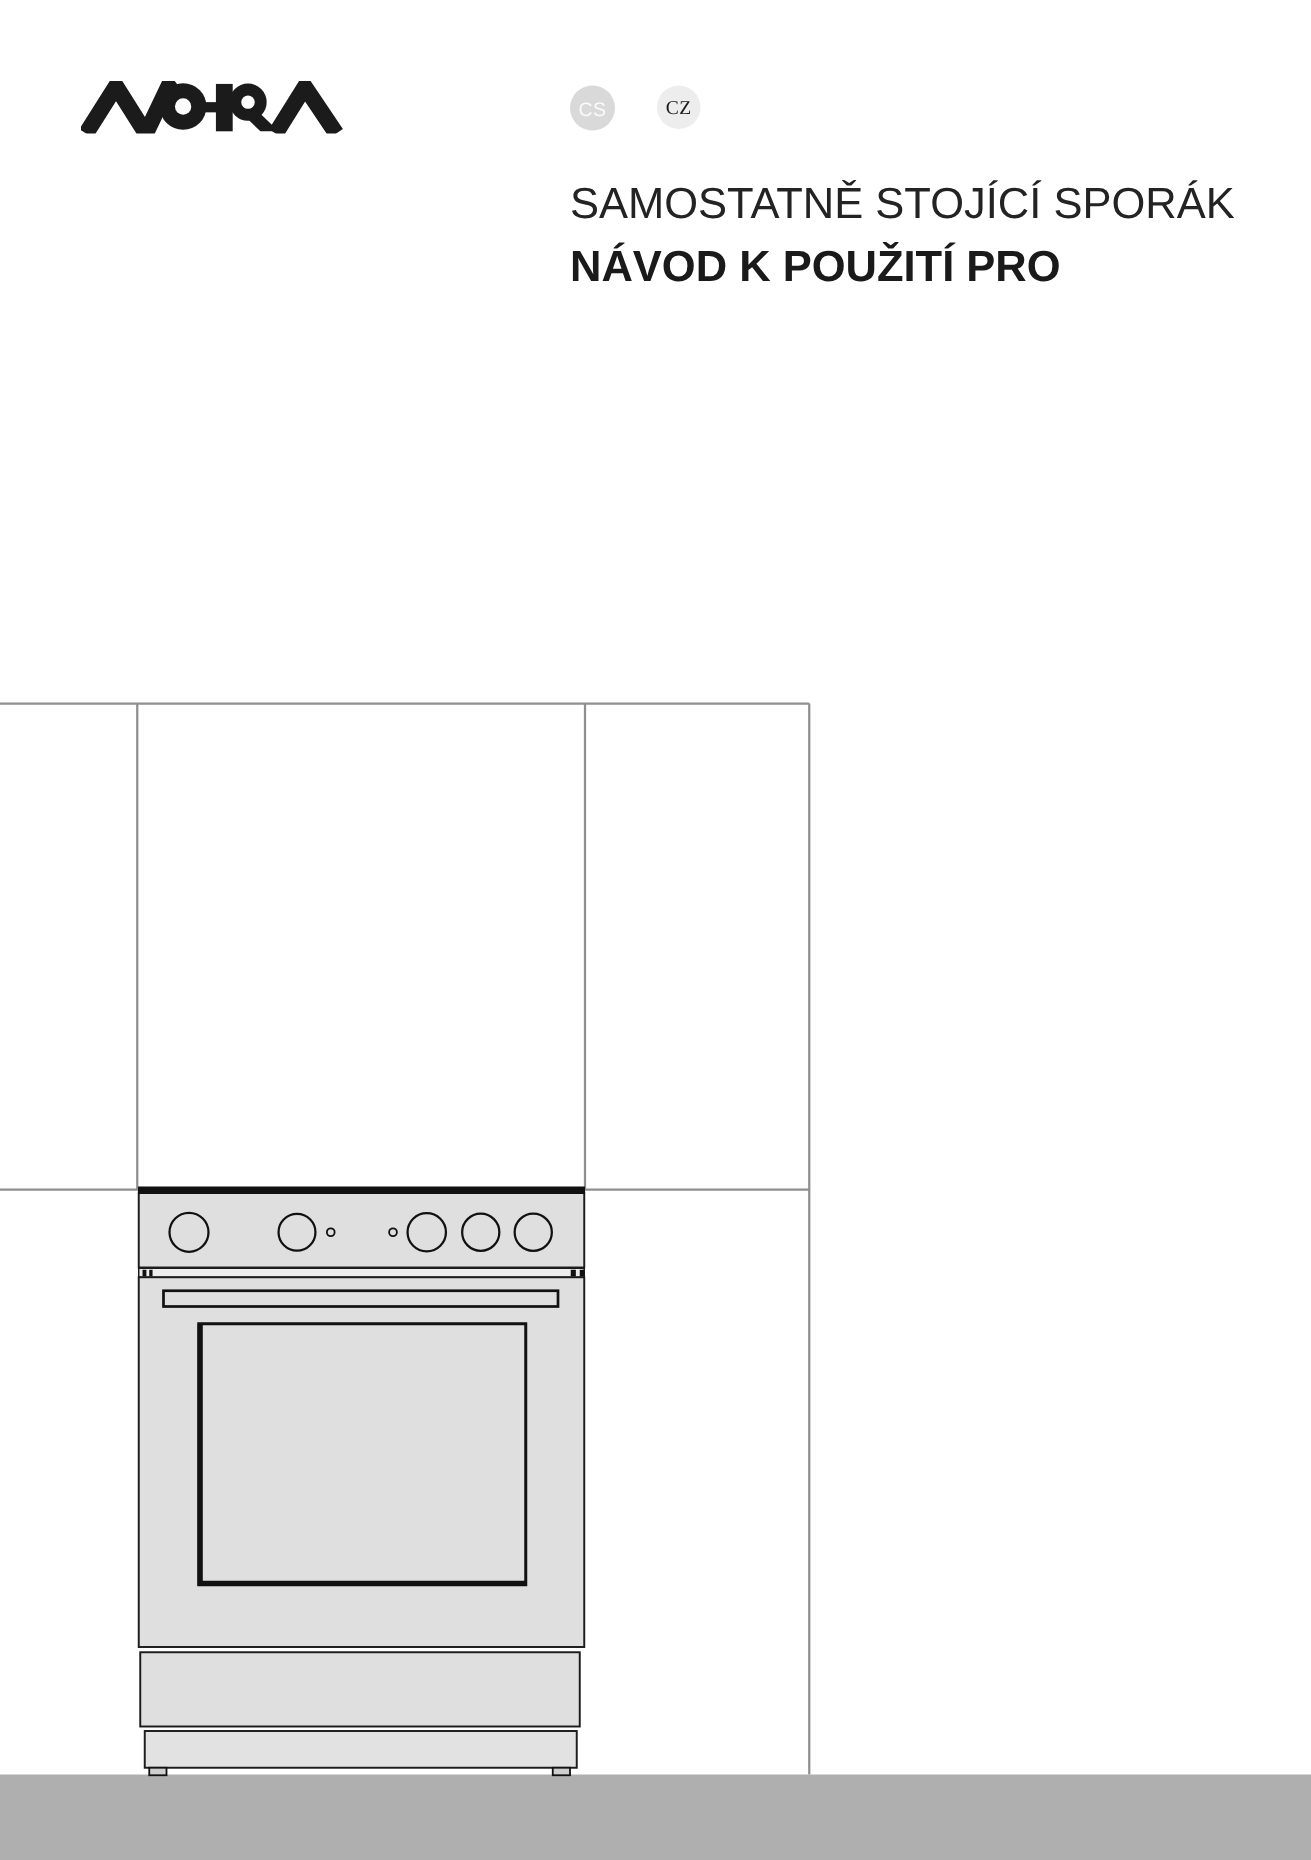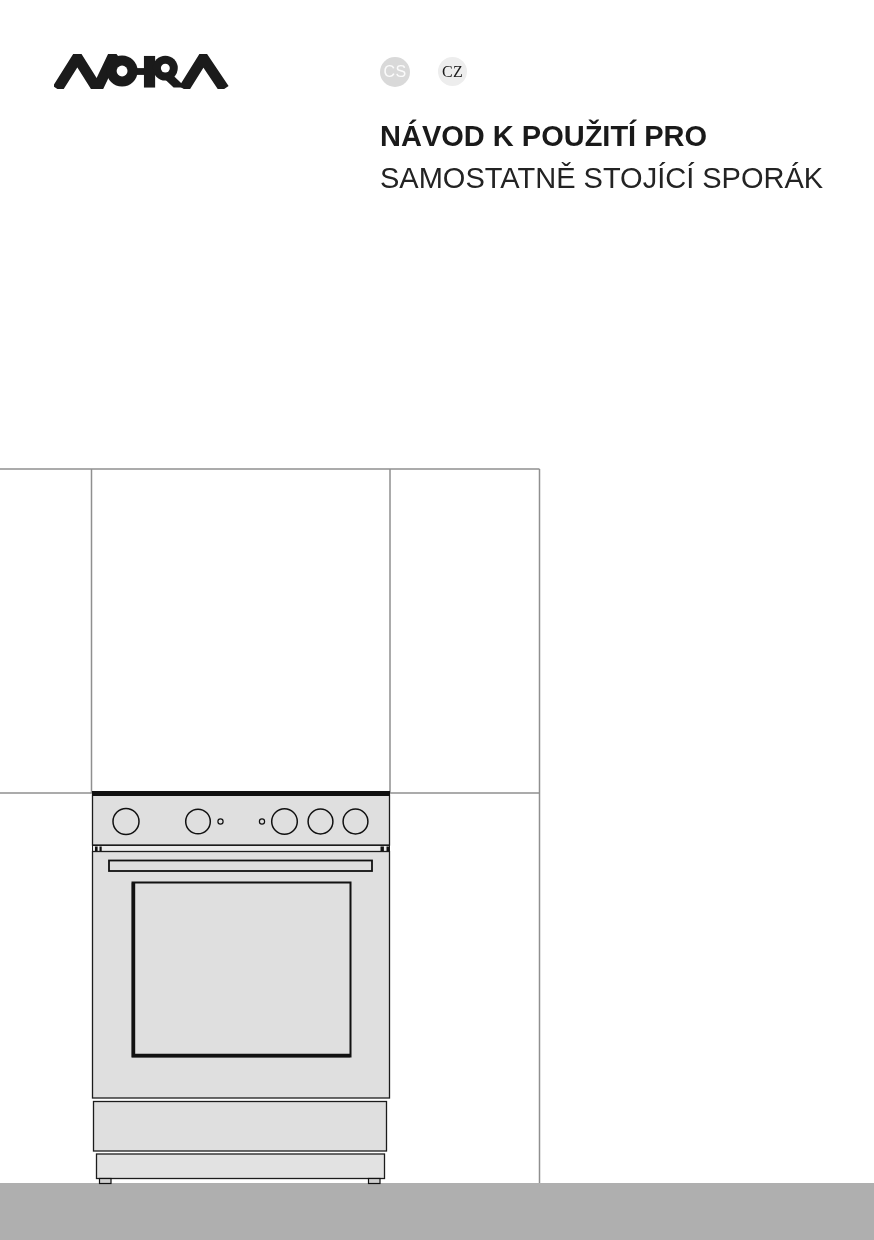--- a/index.html
+++ b/index.html
@@ -12,21 +12,21 @@
   }
   
   .logo{
     position:absolute;left:54px;top:54px;width:176px;height:35px;
   }
   .logo svg{display:block;width:100%;height:100%;}
   .badge{
     position:absolute;
     display:flex;align-items:center;justify-content:center;
     border-radius:50%;
-    font-size:16px;letter-spacing:.3px;
+    font-size:13px;letter-spacing:.3px;
   }
   .badge-cs{
     left:380px;top:57px;width:30px;height:30px;
     background:#d9d9d9;color:#fbfbfb;
   }
   .badge-cz{
     left:438px;top:57px;width:29px;height:29px;
     background:#ededed;color:#1b1b1b;font-family:Liberation Serif, serif;
   }
   .title{
@@ -64,22 +64,22 @@
       <g fill="none" stroke="#1b1b1b" stroke-width="11" stroke-linejoin="miter" stroke-miterlimit="8">
         <polyline points="132,36 152,4 173.5,36"></polyline>
       </g>
     </svg>
   </div>
 
   <span class="badge badge-cs">CS</span>
   <span class="badge badge-cz">CZ</span>
 
   <h1 class="title">
+    <span class="line line2">SAMOSTATNĚ STOJÍCÍ SPORÁK</span>
     <span class="line line1">NÁVOD K POUŽITÍ PRO</span>
-    <span class="line line2">SAMOSTATNĚ STOJÍCÍ SPORÁK</span>
   </h1>
 
   <svg class="illustration" viewBox="0 0 874 1240" role="img" aria-label="line drawing of a freestanding cooker built into kitchen cabinetry">
 
     <g stroke="#8f8f8f" stroke-width="1.5" fill="none">
       <line x1="0" y1="469" x2="539.5" y2="469"></line>
       <line x1="0" y1="793" x2="539.5" y2="793"></line>
       <line x1="91.5" y1="469" x2="91.5" y2="793"></line>
       <line x1="390" y1="469" x2="390" y2="793"></line>
       <line x1="539.5" y1="469" x2="539.5" y2="1183"></line>

